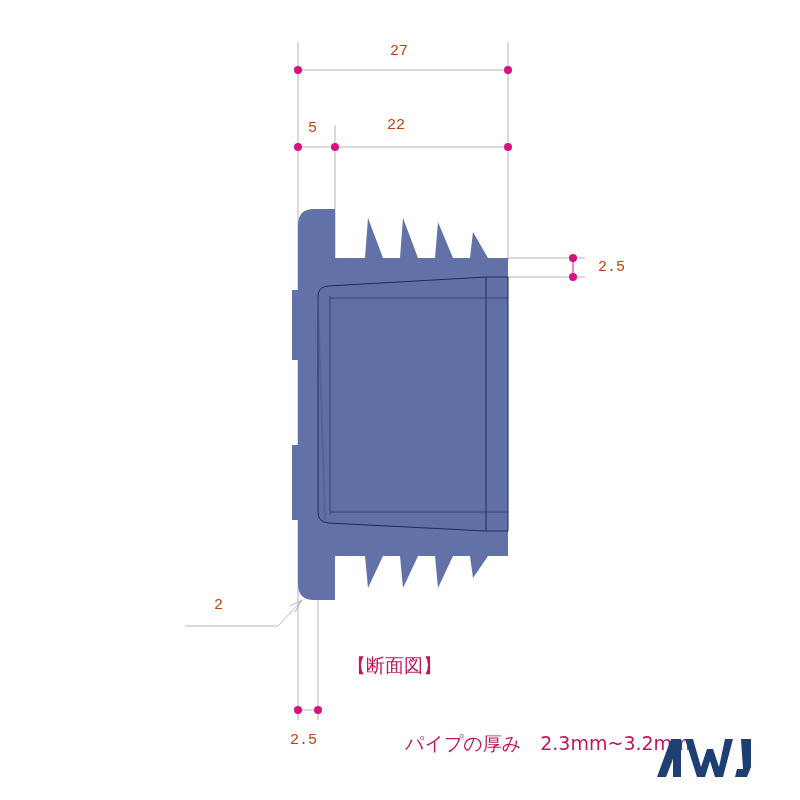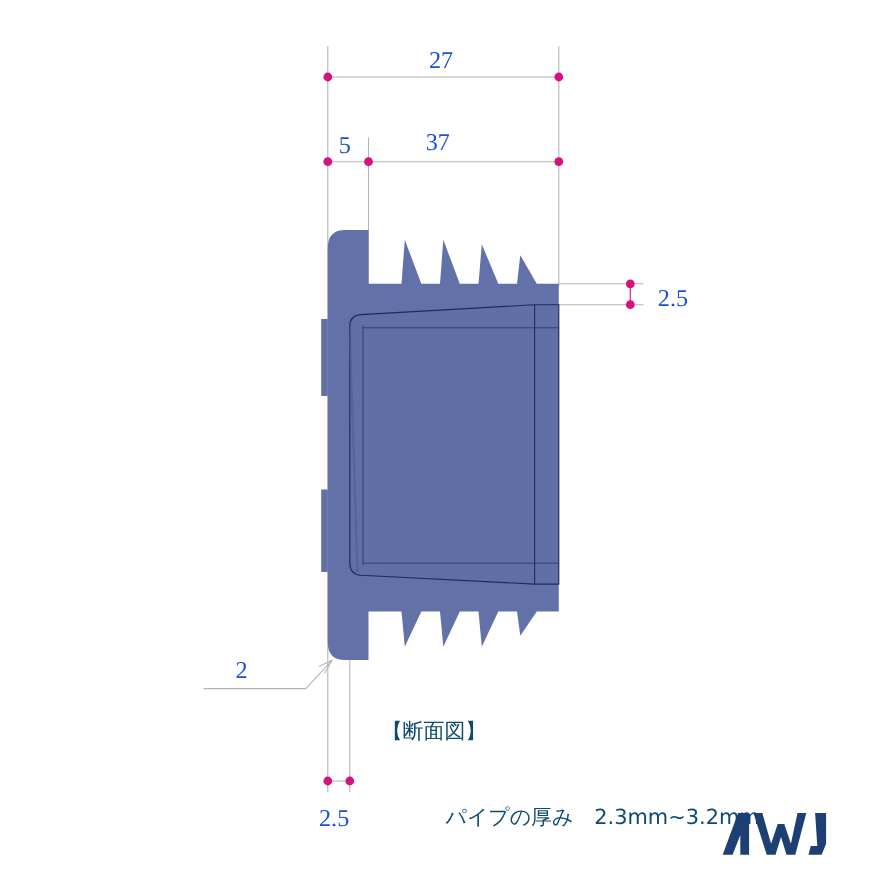--- a/index.html
+++ b/index.html
@@ -1,20 +1,20 @@
 <!DOCTYPE html>
 <html><head>
 <meta charset="utf-8">
 <style>
   html, body { margin:0; padding:0; background:#ffffff; }
   body { width:800px; height:800px; position:relative; overflow:hidden;
          font-family:"DejaVu Sans","Liberation Sans",sans-serif; }
   svg { position:absolute; left:0; top:0; }
-  .dim-text { position:absolute; font-size:22px; color:#1d4ed8; font-family:Liberation Serif, serif; line-height:1; }
-  .caption { position:absolute; font-size:19px; color:#0c4a6e; font-family:"DejaVu Sans",sans-serif; white-space:pre; line-height:1; }
+  .dim-text { position:absolute; font-size:15px; color:#c2410c; font-family:Liberation Mono, monospace; line-height:1; }
+  .caption { position:absolute; font-size:19px; color:#be185d; font-family:"DejaVu Sans",sans-serif; white-space:pre; line-height:1; }
   .logo { position:absolute; left:657px; top:737px; width:118px; height:42px; }
 </style>
 </head>
 <body>
 
 <svg width="800" height="800" viewBox="0 0 800 800">
 
   <g stroke="#b5b5b5" stroke-width="1" fill="none">
     <line x1="298" y1="42" x2="298" y2="720"></line>
     <line x1="508" y1="42" x2="508" y2="260"></line>
@@ -63,21 +63,21 @@
     <circle cx="573" cy="258" r="4"></circle>
     <circle cx="573" cy="277" r="4"></circle>
     <circle cx="298" cy="710" r="4"></circle>
     <circle cx="318" cy="710" r="4"></circle>
   </g>
   <line x1="573" y1="258" x2="573" y2="277" stroke="#d6127f" stroke-width="1"></line>
 </svg>
 
 <div class="dim-text" style="left:390px;top:44px;">27</div>
 <div class="dim-text" style="left:308px;top:121px;">5</div>
-<div class="dim-text" style="left:387px;top:118px;">37</div>
+<div class="dim-text" style="left:387px;top:118px;">22</div>
 <div class="dim-text" style="left:598px;top:260px;">2.5</div>
 <div class="dim-text" style="left:214px;top:598px;">2</div>
 <div class="dim-text" style="left:290px;top:733px;">2.5</div>
 
 <div class="caption" style="left:347px;top:656px;">【断面図】</div>
 <div class="caption" style="left:405px;top:694px;margin-top:40px;">パイプの厚み　2.3mm~3.2mm</div>
 
 <div class="logo">
   <svg width="118" height="42" viewBox="0 0 118 42">
     <g fill="#1e3f73">

